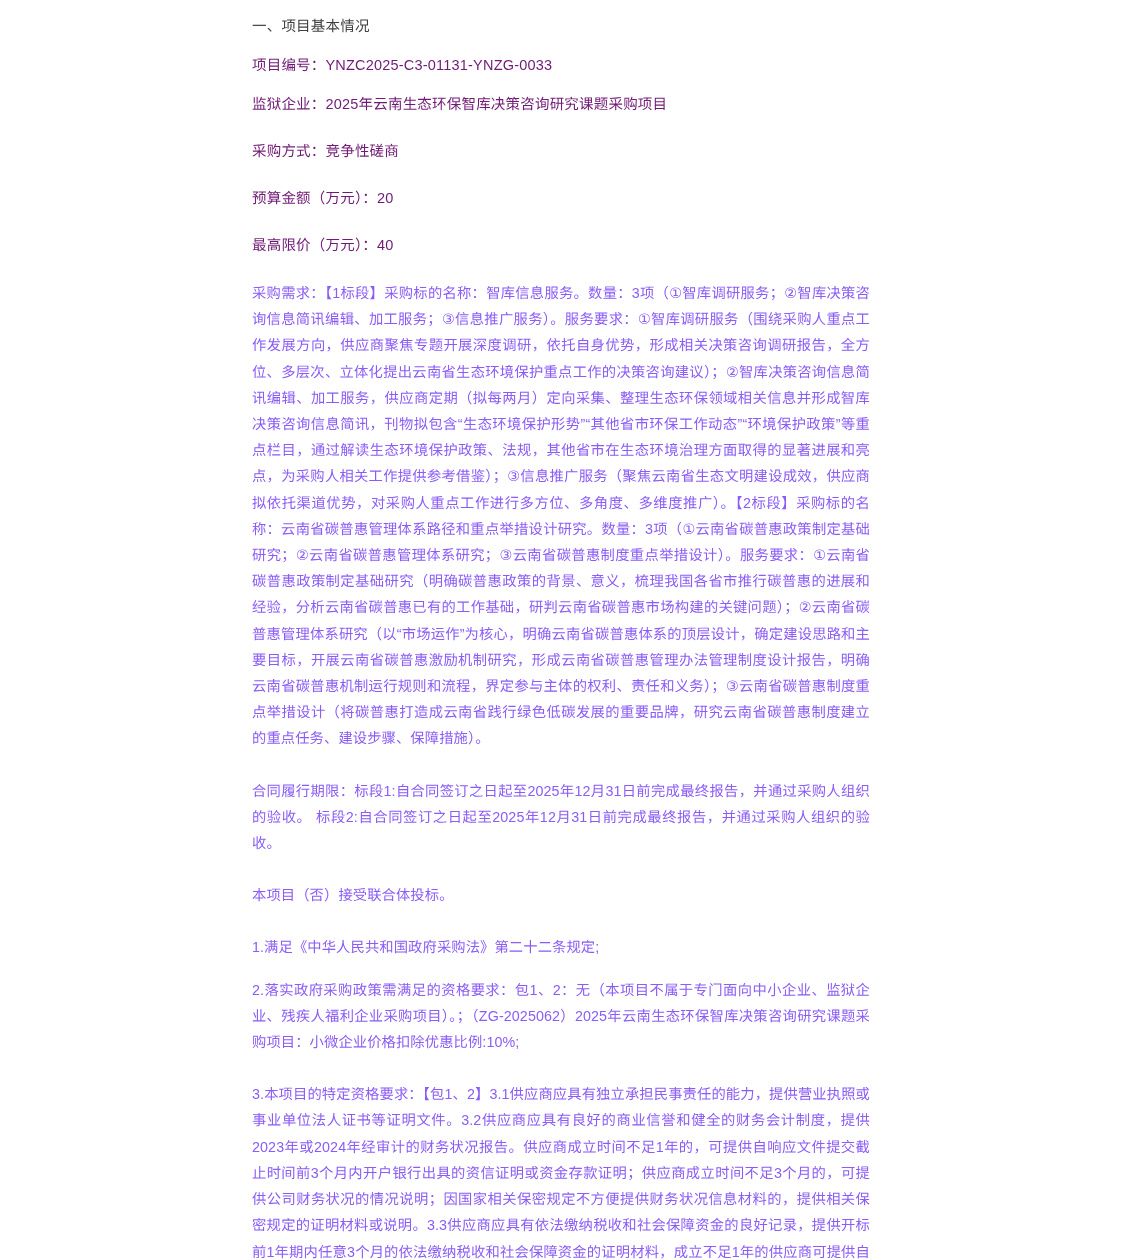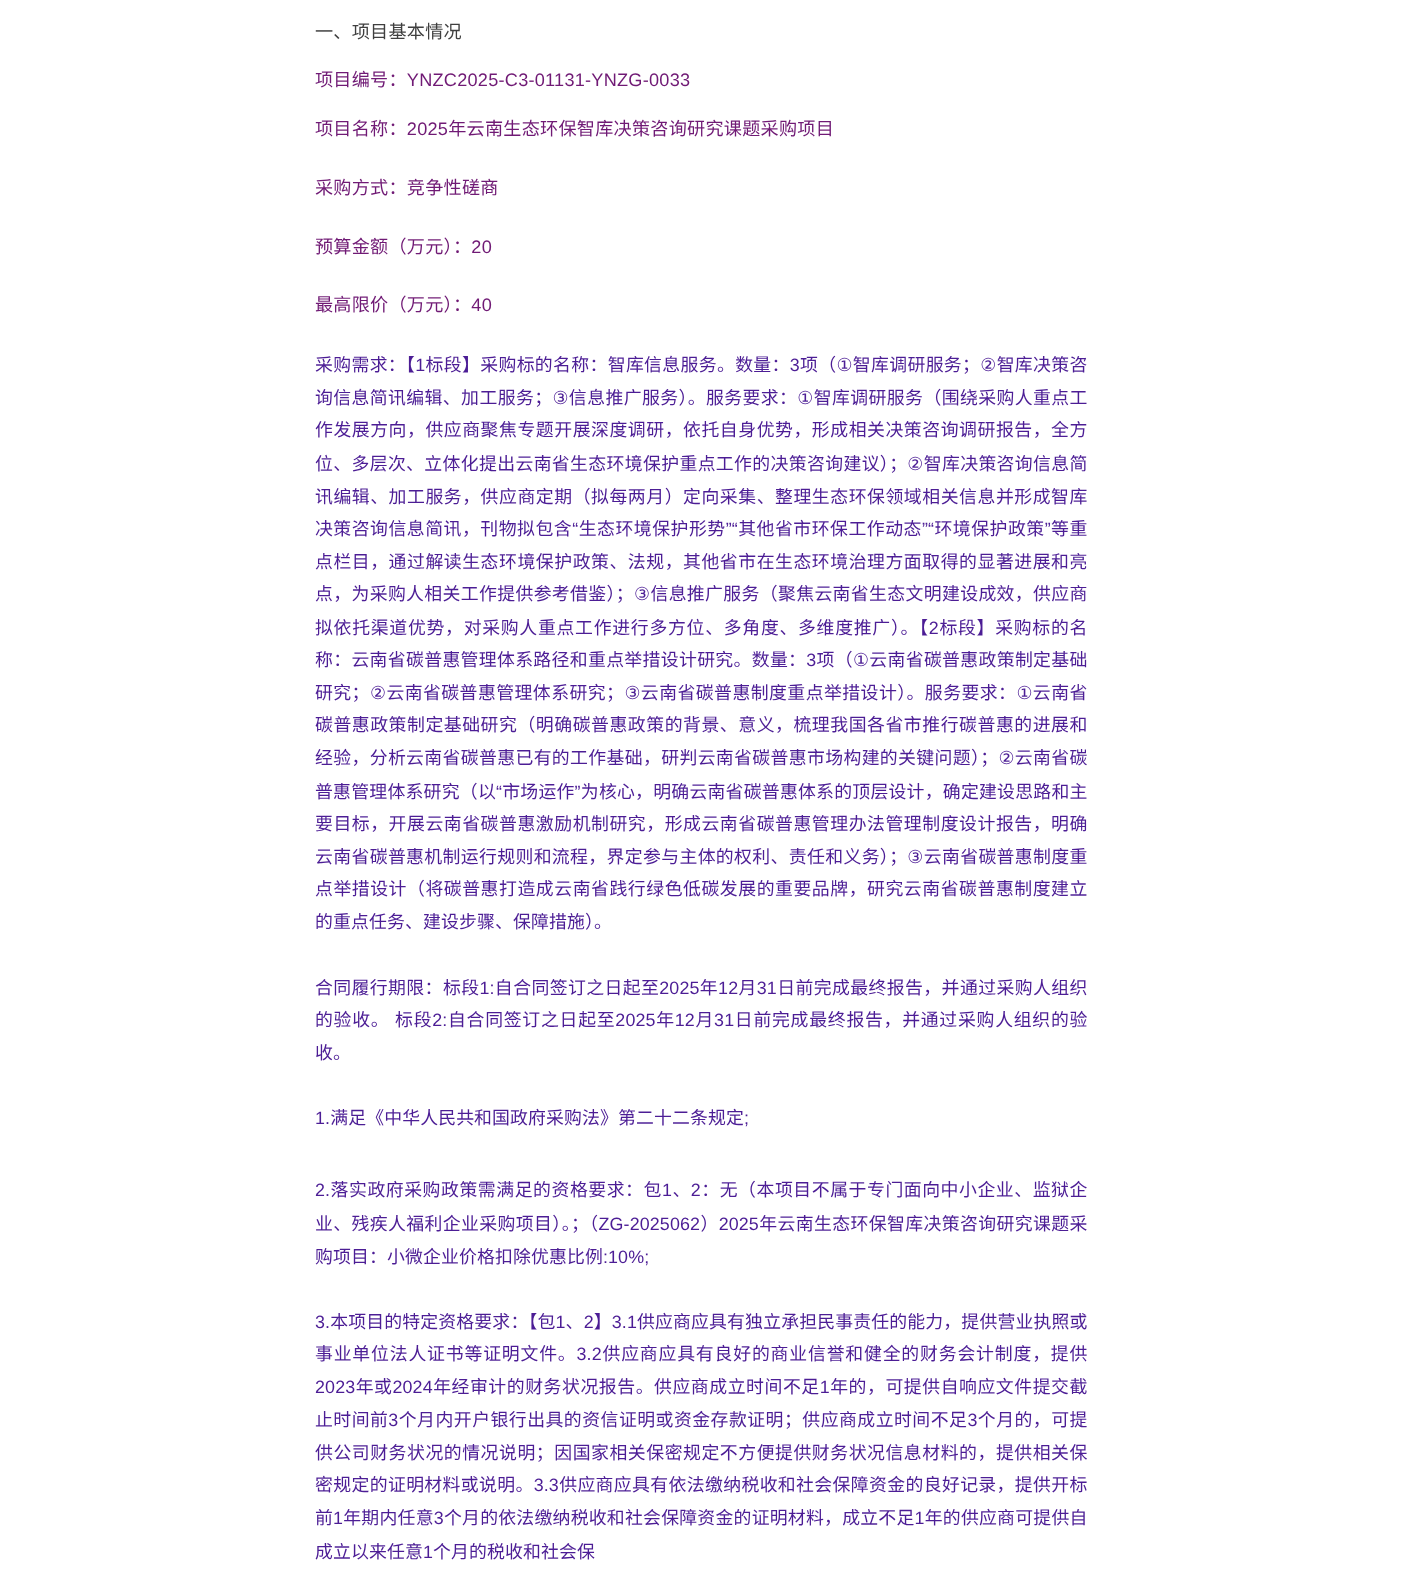--- a/index.html
+++ b/index.html
@@ -43,57 +43,58 @@
     line-height: 25px;
     margin: 0 0 14px 0;
     color: #3f3f3f;
     letter-spacing: 0.2px;
   }
   
   .para {
     font-size: 14.3px;
     line-height: 26.2px;
     margin: 0 0 20px 0;
-    color: #4c1d95;
+    color: #8b5cf6;
     text-align: justify;
     text-justify: inter-ideograph;
     letter-spacing: 0.1px;
   }
   .para.gap-lg {
     margin-bottom: 26px;
   }
   .para.gap-sm {
-    margin-bottom: 32px;
+    margin-bottom: 16px;
   }
   .para.last {
     margin-bottom: 0;
   }
 </style>
 </head>
 <body>
 
 <div class="page">
   <div class="doc-body">
 
     <div class="section-heading">一、项目基本情况</div>
 
     <div class="field-line tight">项目编号：YNZC2025-C3-01131-YNZG-0033</div>
 
-    <div class="field-line">项目名称：2025年云南生态环保智库决策咨询研究课题采购项目</div>
+    <div class="field-line">监狱企业：2025年云南生态环保智库决策咨询研究课题采购项目</div>
 
     <div class="field-line">采购方式：竞争性磋商</div>
 
     <div class="field-line">预算金额（万元）：20</div>
 
     <div class="field-line">最高限价（万元）：40</div>
 
     <div class="para gap-lg">采购需求：【1标段】采购标的名称：智库信息服务。数量：3项（①智库调研服务；②智库决策咨询信息简讯编辑、加工服务；③信息推广服务）。服务要求：①智库调研服务（围绕采购人重点工作发展方向，供应商聚焦专题开展深度调研，依托自身优势，形成相关决策咨询调研报告，全方位、多层次、立体化提出云南省生态环境保护重点工作的决策咨询建议）；②智库决策咨询信息简讯编辑、加工服务，供应商定期（拟每两月）定向采集、整理生态环保领域相关信息并形成智库决策咨询信息简讯，刊物拟包含“生态环境保护形势”“其他省市环保工作动态”“环境保护政策”等重点栏目，通过解读生态环境保护政策、法规，其他省市在生态环境治理方面取得的显著进展和亮点，为采购人相关工作提供参考借鉴）；③信息推广服务（聚焦云南省生态文明建设成效，供应商拟依托渠道优势，对采购人重点工作进行多方位、多角度、多维度推广）。【2标段】采购标的名称：云南省碳普惠管理体系路径和重点举措设计研究。数量：3项（①云南省碳普惠政策制定基础研究；②云南省碳普惠管理体系研究；③云南省碳普惠制度重点举措设计）。服务要求：①云南省碳普惠政策制定基础研究（明确碳普惠政策的背景、意义，梳理我国各省市推行碳普惠的进展和经验，分析云南省碳普惠已有的工作基础，研判云南省碳普惠市场构建的关键问题）；②云南省碳普惠管理体系研究（以“市场运作”为核心，明确云南省碳普惠体系的顶层设计，确定建设思路和主要目标，开展云南省碳普惠激励机制研究，形成云南省碳普惠管理办法管理制度设计报告，明确云南省碳普惠机制运行规则和流程，界定参与主体的权利、责任和义务）；③云南省碳普惠制度重点举措设计（将碳普惠打造成云南省践行绿色低碳发展的重要品牌，研究云南省碳普惠制度建立的重点任务、建设步骤、保障措施）。</div>
 
     <div class="para gap-lg">合同履行期限：标段1:自合同签订之日起至2025年12月31日前完成最终报告，并通过采购人组织的验收。 标段2:自合同签订之日起至2025年12月31日前完成最终报告，并通过采购人组织的验收。</div>
 
+    <div class="para gap-lg">本项目（否）接受联合体投标。</div>
 
 
     <div class="para gap-sm">1.满足《中华人民共和国政府采购法》第二十二条规定;</div>
 
     <div class="para gap-lg">2.落实政府采购政策需满足的资格要求：包1、2：无（本项目不属于专门面向中小企业、监狱企业、残疾人福利企业采购项目）。；（ZG-2025062）2025年云南生态环保智库决策咨询研究课题采购项目：小微企业价格扣除优惠比例:10%;</div>
 
     <div class="para last">3.本项目的特定资格要求：【包1、2】3.1供应商应具有独立承担民事责任的能力，提供营业执照或事业单位法人证书等证明文件。3.2供应商应具有良好的商业信誉和健全的财务会计制度，提供2023年或2024年经审计的财务状况报告。供应商成立时间不足1年的，可提供自响应文件提交截止时间前3个月内开户银行出具的资信证明或资金存款证明；供应商成立时间不足3个月的，可提供公司财务状况的情况说明；因国家相关保密规定不方便提供财务状况信息材料的，提供相关保密规定的证明材料或说明。3.3供应商应具有依法缴纳税收和社会保障资金的良好记录，提供开标前1年期内任意3个月的依法缴纳税收和社会保障资金的证明材料，成立不足1年的供应商可提供自成立以来任意1个月的税收和社会保</div>
 
   </div>
 </div>

